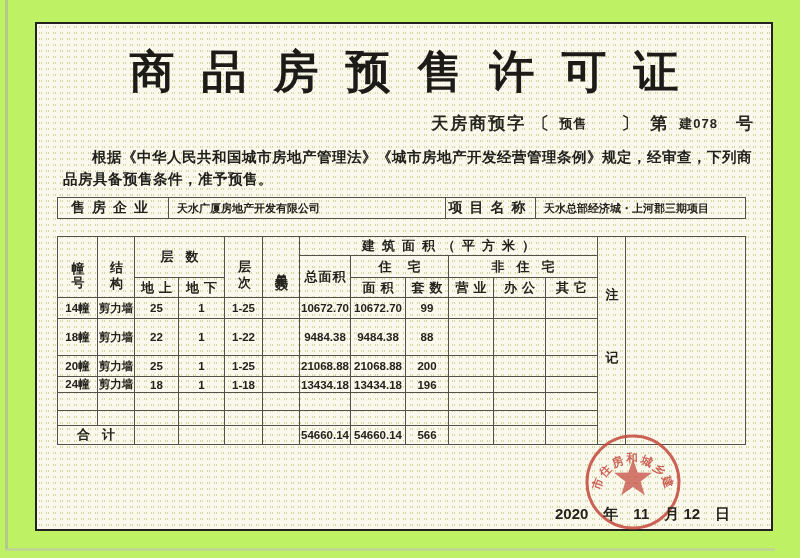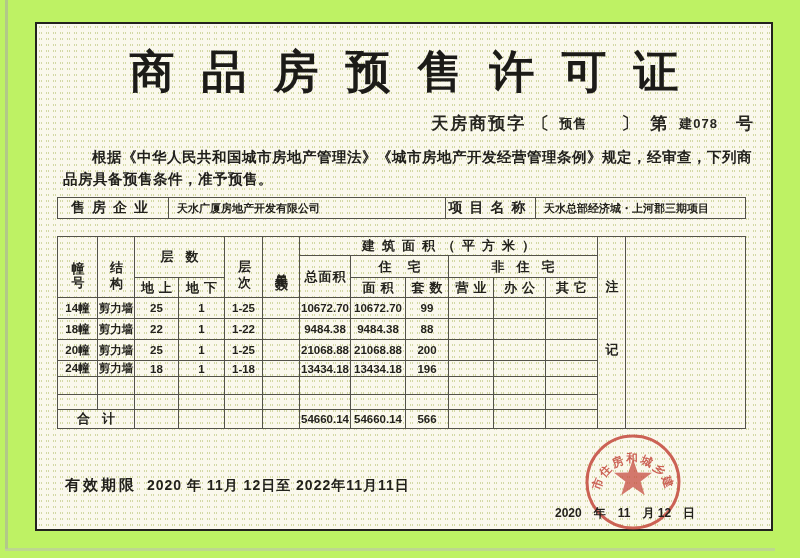--- a/index.html
+++ b/index.html
@@ -59,21 +59,21 @@
   .vt3 { letter-spacing:3px; }
   .vt-note { letter-spacing:64px; }
 
   .footer-validity { position:absolute; left:28px; top:452px; font-size:15px; font-weight:700;
     color:#21201b; white-space:nowrap; }
   .footer-validity .lbl { letter-spacing:3px; margin-right:10px; }
   .footer-validity .val { font-family:"Liberation Sans", sans-serif; font-size:14px; font-weight:700; letter-spacing:1px; }
 
   .footer-issuer { position:absolute; left:452px; top:452px; font-size:16px; font-weight:700;
     letter-spacing:2px; color:#201f1a; z-index:3; }
-  .footer-date { position:absolute; left:518px; top:481px; font-size:12px; font-weight:700;
+  .footer-date { position:absolute; left:518px; top:481px; font-size:15px; font-weight:700;
     color:#23221c; z-index:3; white-space:nowrap; font-family:"Liberation Sans", sans-serif; }
 
   .seal { position:absolute; left:524px; top:386px; width:144px; height:144px; z-index:2; opacity:.85; }
 </style>
 </head>
 <body>
 
 <div id="stage">
   <div class="scan-edge-left"></div>
   <div class="scan-edge-bottom"></div>
@@ -155,21 +155,21 @@
         <td>1</td>
         <td>1-25</td>
         <td></td>
         <td>10672.70</td>
         <td>10672.70</td>
         <td>99</td>
         <td></td>
         <td></td>
         <td></td>
       </tr>
-      <tr style="height:21px">
+      <tr style="height:37px">
         <td>18幢</td>
         <td>剪力墙</td>
         <td>22</td>
         <td>1</td>
         <td>1-22</td>
         <td></td>
         <td>9484.38</td>
         <td>9484.38</td>
         <td>88</td>
         <td></td>
@@ -243,23 +243,20 @@
         <td>54660.14</td>
         <td>54660.14</td>
         <td>566</td>
         <td></td>
         <td></td>
         <td></td>
       </tr>
     </tbody>
       </table>
 
-    <div class="footer-validity">
-      <span class="lbl">有效期限</span><span class="val">2020 年 11月 12日至 2022年11月11日</span>
-    </div>
 
     <div class="footer-date">2020　年　11　月 12　日</div>
 
     <svg class="seal" viewBox="0 0 144 144" xmlns="http://www.w3.org/2000/svg">
       <circle cx="72" cy="72" r="46" fill="none" stroke="#c4483c" stroke-width="3"></circle>
       <polygon points="72,49 76.7,62.53 91.02,62.82 79.61,71.47 83.76,85.18 72,77 60.24,85.18 64.39,71.47 52.98,62.82 67.3,62.53" fill="#c4483c" opacity="0.85"></polygon>
       <path id="sealArc" d="M 38.5 86 A 33.5 33.5 0 1 1 105.5 86" fill="none"></path>
       <text font-size="11.5" fill="#c4483c" font-weight="700" letter-spacing="2" font-family="Liberation Serif, serif">
         <textPath href="#sealArc" startOffset="50%" text-anchor="middle">天水市住房和城乡建设局</textPath>
       </text>

